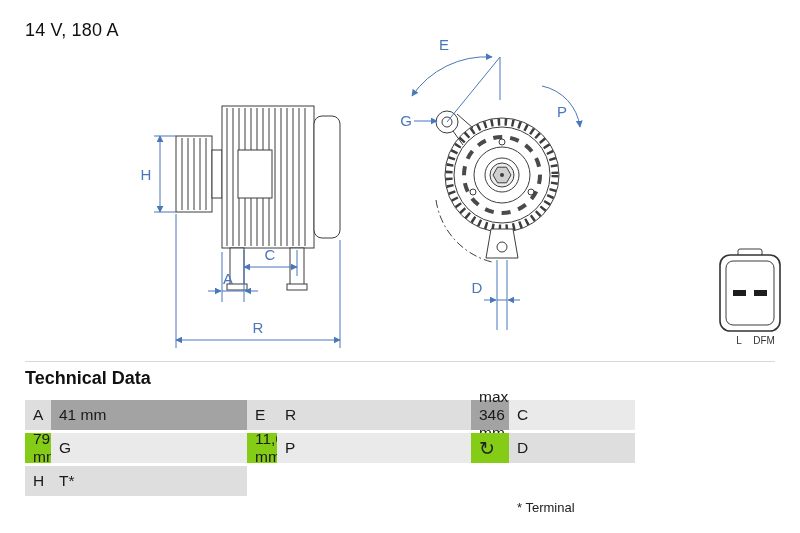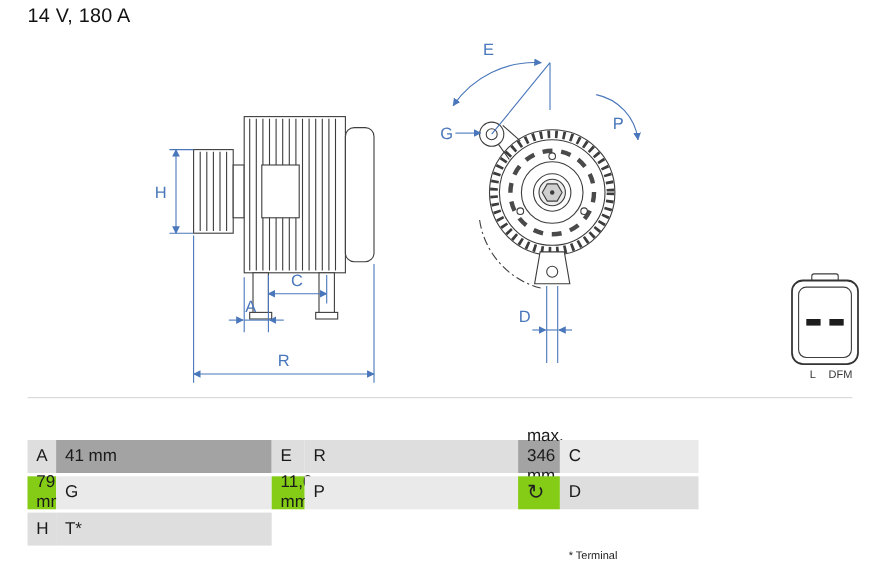--- a/index.html
+++ b/index.html
@@ -1,20 +1,20 @@
 <!DOCTYPE html>
 <html style="--accent: #4a77bb;"><head>
 <meta charset="utf-8">
 <style>
   * { margin:0; padding:0; box-sizing:border-box; }
   html,body { width:800px; height:533px; background:#fff; color:#1c1c1c;
               font-family:"Liberation Sans", sans-serif; overflow:hidden; }
   .page { position:relative; width:800px; height:533px; background:#fff; }
 
-  .rating { position:absolute; top:4px; left:25px; font-size:18px; color:#111; letter-spacing:.2px; }
+  .rating { position:absolute; top:20px; left:25px; font-size:18px; color:#111; letter-spacing:.2px; }
 
   svg.drawing { position:absolute; top:0; left:0; }
   svg text { font-family:"Liberation Sans", sans-serif; }
   .dim  { fill:#4a77bb; font-size:15px; text-anchor:middle; }
   .clbl { fill:#333; font-size:10px; text-anchor:middle; }
   .d  { stroke:#3d3d3d; fill:none; stroke-width:1; }
   .df { stroke:#3d3d3d; fill:#fff;  stroke-width:1; }
   .b  { stroke:#4a77bb; fill:none; stroke-width:1; }
 
   .divider { position:absolute; top:361px; left:25px; right:25px; border-top:1px solid #d8d8d8; }
@@ -23,21 +23,21 @@
   .table { position:absolute; top:400px; left:25px; display:grid;
            grid-template-columns:26px 196px 30px 194px 38px 126px;
            grid-auto-rows:30px; row-gap:3px; font-size:15.5px; color:#1a1a1a; }
   .cell { display:flex; align-items:center; padding-left:8px; }
   .r0.k,.r2.k { background:#dedede; }
   .r0.v,.r2.v { background:#a3a3a3; }
   .r1.k { background:#eaeaea; }
   .r1.v { background:#84cc16; }
   .icon { font-size:19px; color:#222; line-height:1; }
 
-  .footnote { position:absolute; top:500px; left:517px; font-size:10px; color:#222; }
+  .footnote { position:absolute; top:500px; left:517px; font-size:13px; color:#222; }
 </style>
 </head>
 <body>
 
 <div class="page">
 
   <div class="rating">14 V, 180 A</div>
 
   <svg class="drawing" width="800" height="360" viewBox="0 0 800 360">
     <defs>
@@ -145,20 +145,21 @@
       <rect x="720" y="255" width="60" height="76" rx="10" fill="#fff" stroke="#333" stroke-width="1.6"></rect>
       <rect x="726" y="261" width="48" height="64" rx="7" class="d"></rect>
       <rect x="733" y="290" width="13" height="6" fill="#1d1d1d"></rect>
       <rect x="754" y="290" width="13" height="6" fill="#1d1d1d"></rect>
       <text class="clbl" x="739" y="344">L</text>
       <text class="clbl" x="764" y="344">DFM</text>
     </g>
   </svg>
 
   <div class="divider"></div>
+  <div class="tech-title">Technical Data</div>
 
   <div class="table">
 
     <div class="cell k r0">A</div>
     <div class="cell v r0">41 mm</div>
     <div class="cell k r0">E</div>
     <div class="cell k r0">R</div>
     <div class="cell v r0">max. 346 mm</div>
 
     <div class="cell k r1">C</div>

